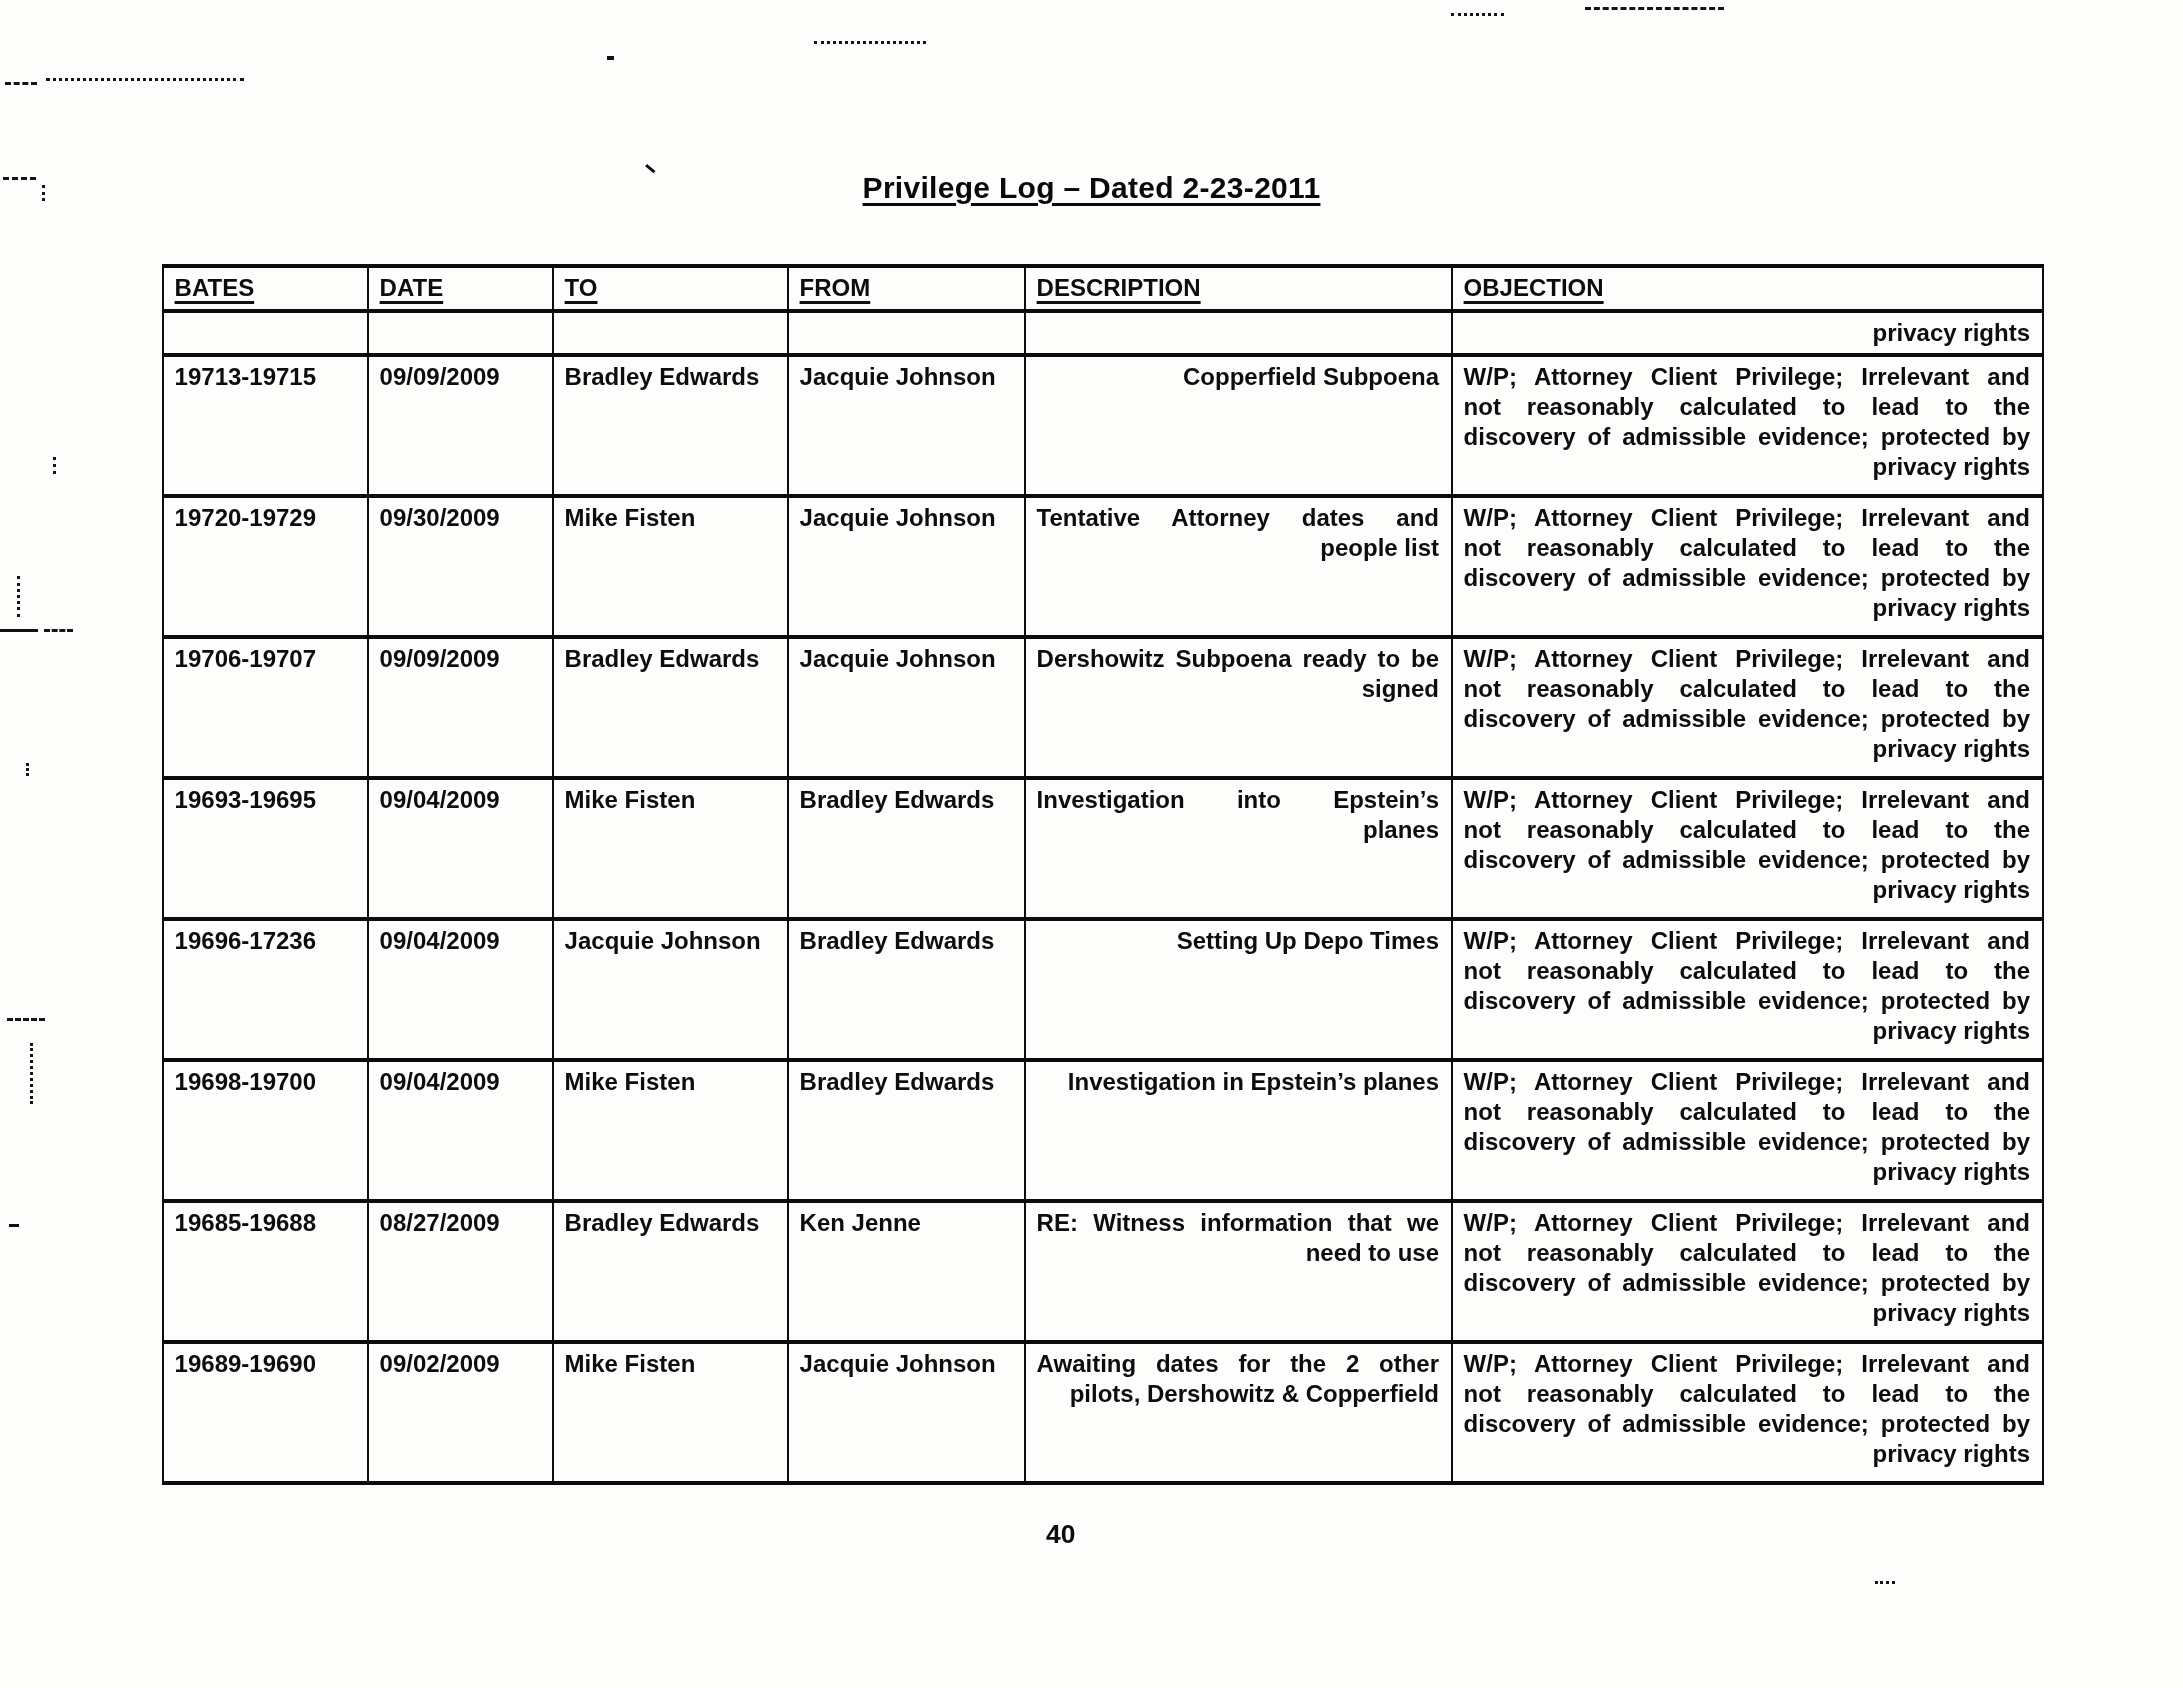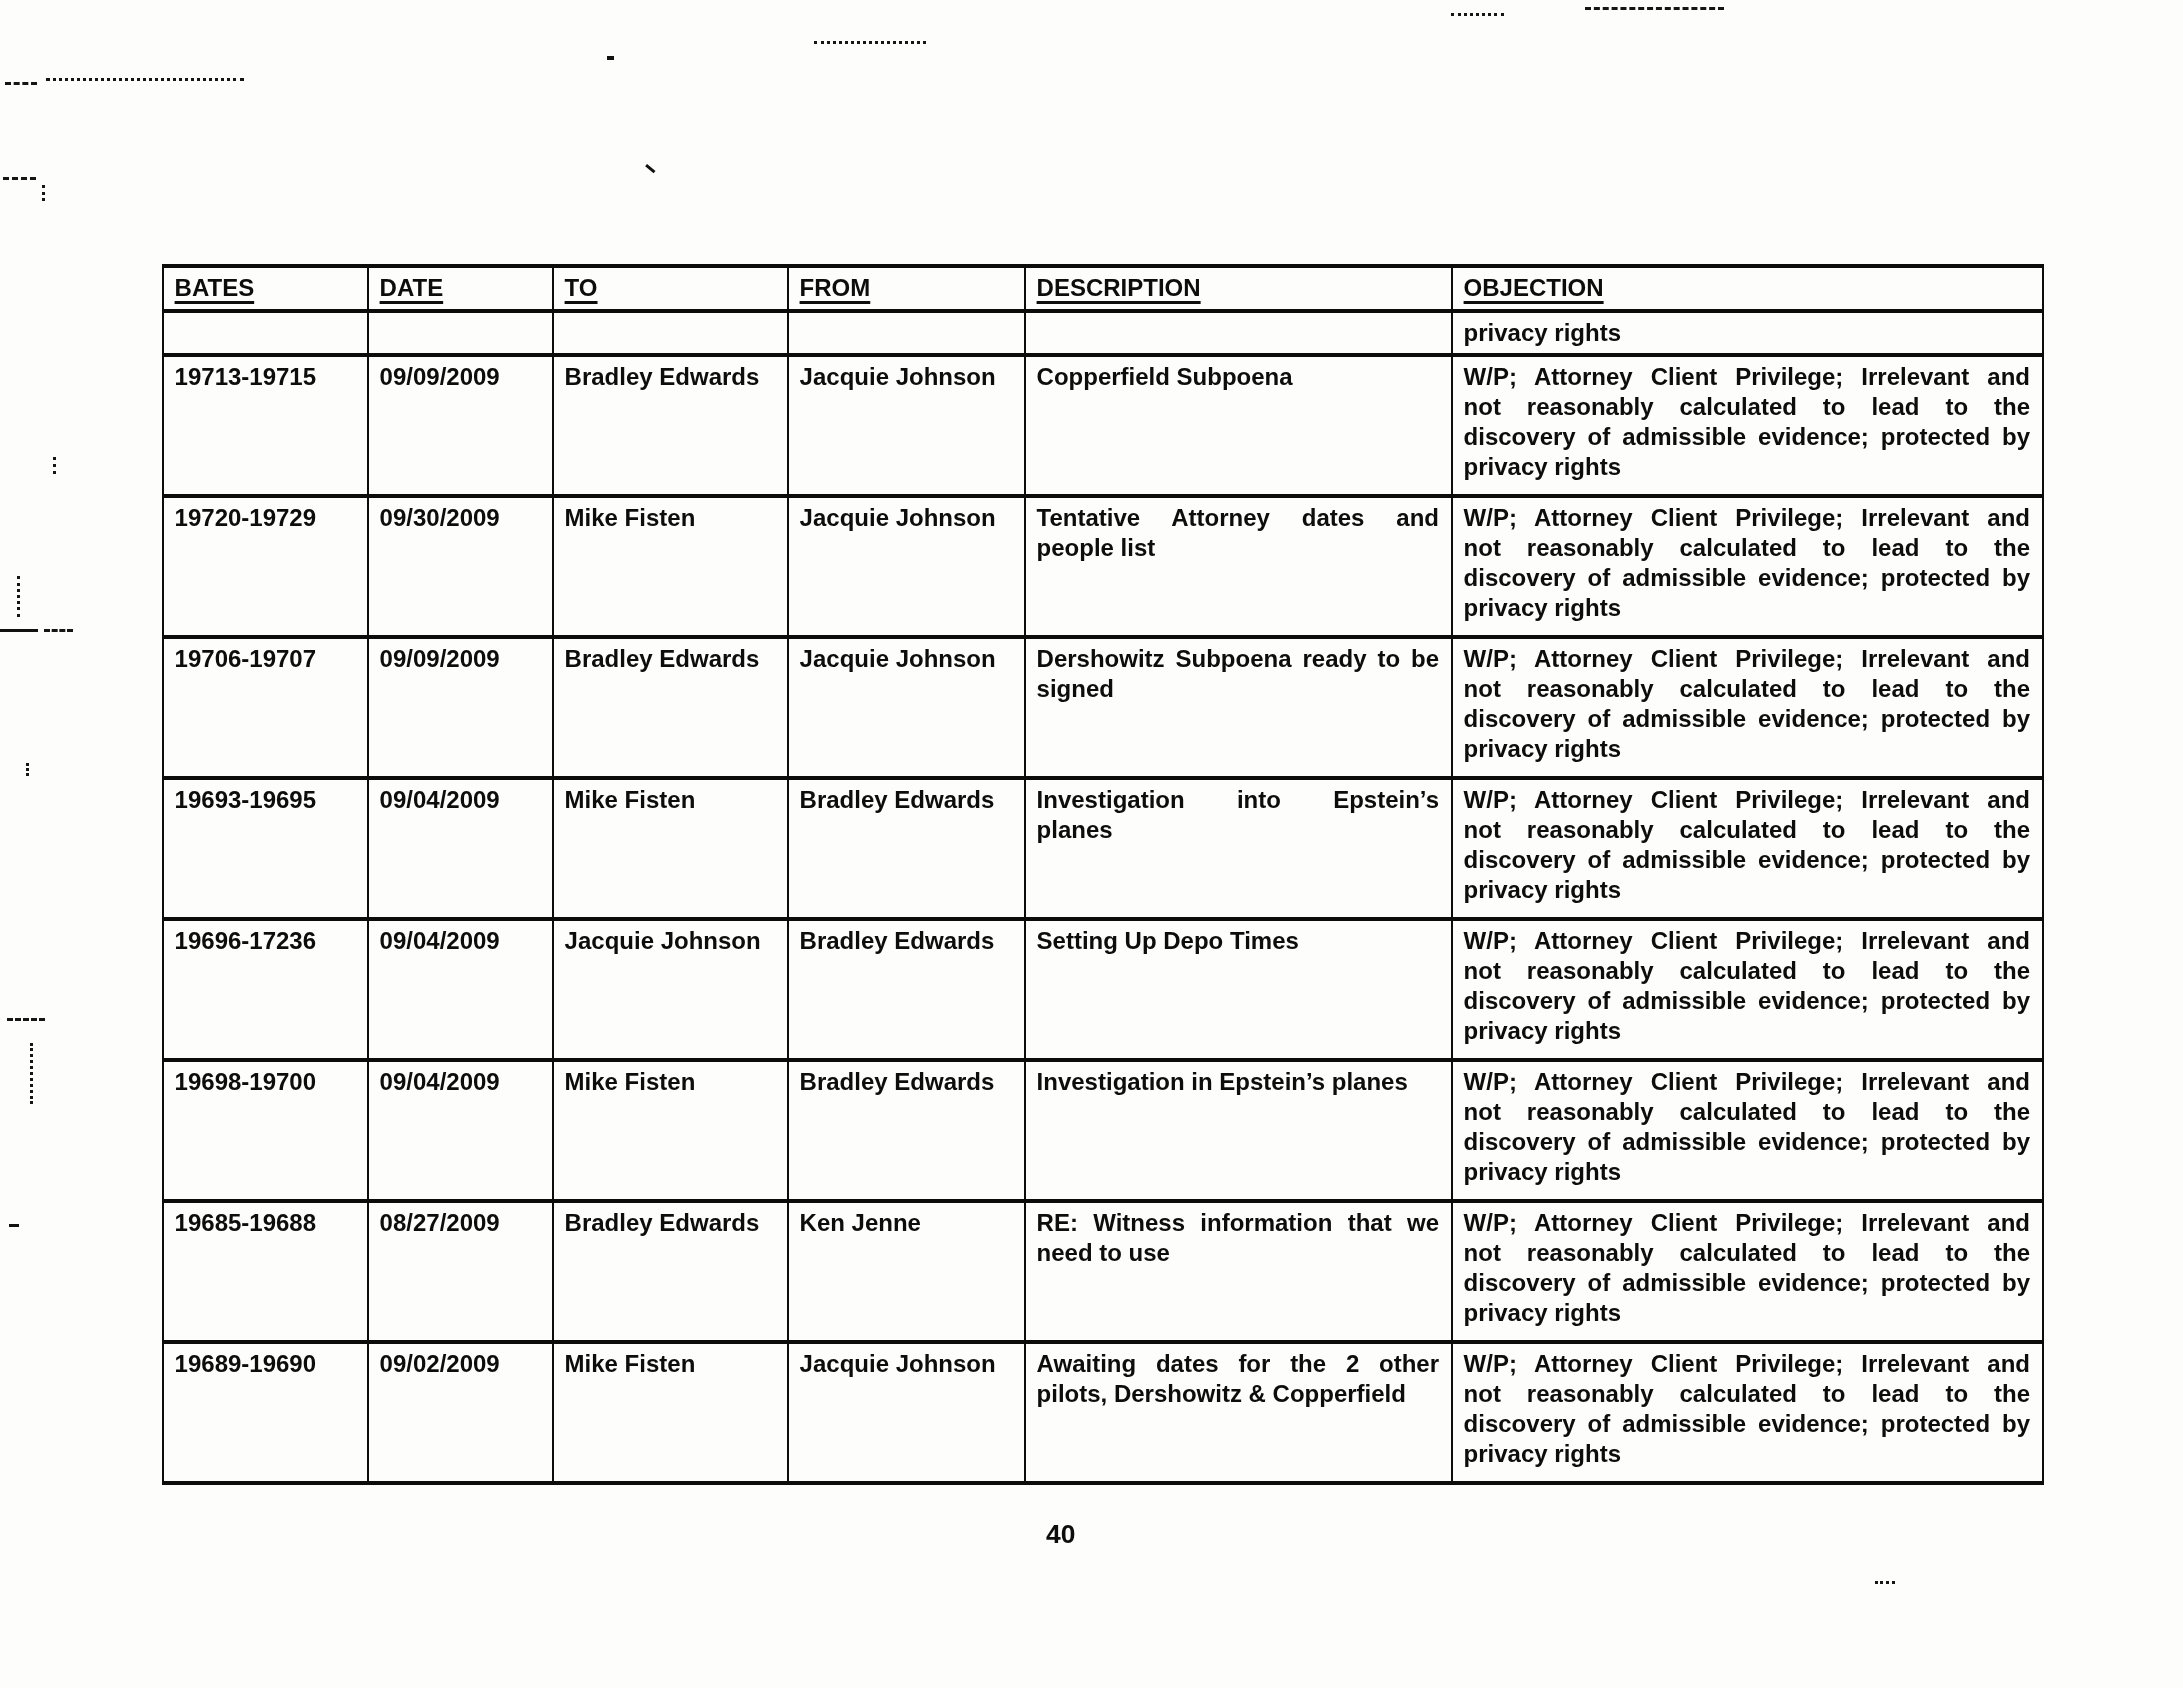--- a/index.html
+++ b/index.html
@@ -64,21 +64,21 @@
     text-underline-offset: 4.6px;
     white-space: nowrap;
     margin-left: 28px;
   }
   tr.hdr     { height: 41px; }
   tr.cont    { height: 34px; }
   tr.datarow { height: 141px; }
   tr.cont td { padding-top: 2.6px; padding-bottom: 2.6px; }
   
   .jl { text-align: justify; text-align-last: justify; }
-  .ll { text-align: left; }
+  .ll { text-align: right; }
   
   #page-number {
     position: absolute;
     top: 1519px;
     left: 1046px;
     font-size: 26.4px;
     font-weight: 600;
     color: #0d0d0d;
   }
   
@@ -105,20 +105,21 @@
   <div class="af af-vdots" style="left:17px;top:576px;width:0;height:41px;"></div>
   <div class="af" style="left:0;top:629px;width:38px;height:3.3px;"></div>
   <div class="af af-dash" style="left:44px;top:629px;width:29px;height:0;"></div>
   <div class="af af-vdots" style="left:26.4px;top:763px;width:0;height:13.2px;"></div>
   <div class="af af-dash" style="left:6.6px;top:1018px;width:38px;height:0;"></div>
   <div class="af af-vdots" style="left:30px;top:1043px;width:0;height:61px;"></div>
   <div class="af" style="left:9.3px;top:1224px;width:9.3px;height:2.6px;"></div>
   <div class="af af-dash" style="left:1875px;top:1581px;width:20px;height:0;border-top-style:dotted;"></div>
 
   <div id="title-block">
+    <div class="title-line">Privilege Log – Dated 2-23-2011</div>
   </div>
 
   <table id="log-table">
     <colgroup>
       <col style="width:205px">
         <col style="width:185px">
         <col style="width:235px">
       <col style="width:237px">
         <col style="width:427px">
         <col style="width:591px">

